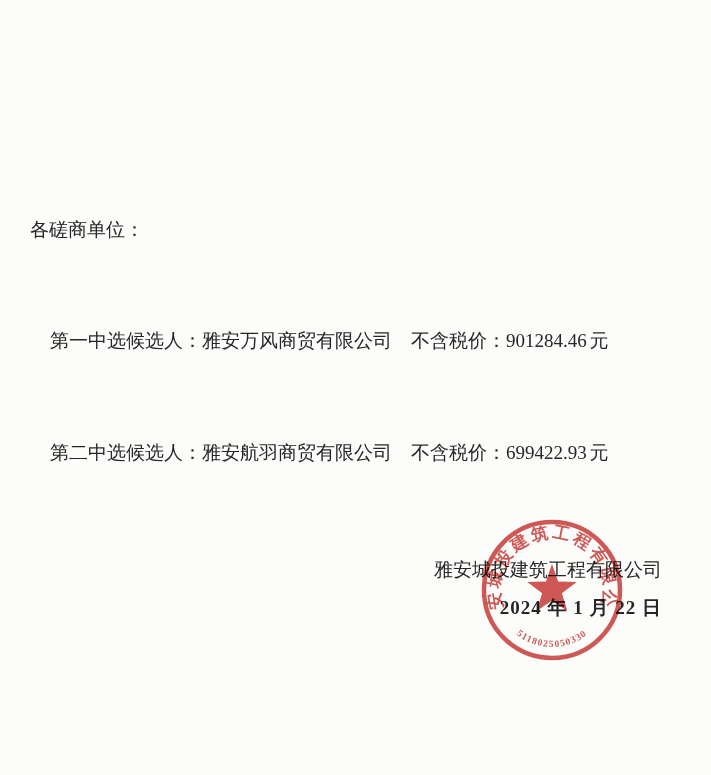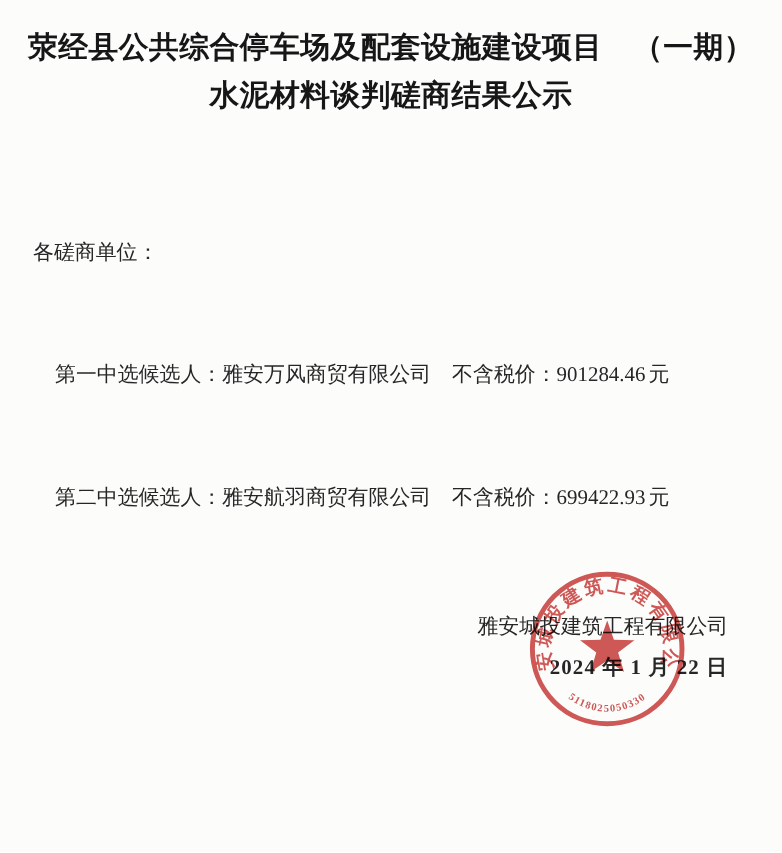--- a/index.html
+++ b/index.html
@@ -32,24 +32,20 @@
     position:absolute; left:478px; top:516px; width:148px; height:148px;
     mix-blend-mode:multiply; opacity:0.86;
   }
   .seal text { font-family:"Liberation Serif", serif; font-weight:600; }
 </style>
 </head>
 <body>
 
 <div class="page">
 
-  <div class="title">
-    <div>荥经县公共综合停车场及配套设施建设项目　（一期）</div>
-    <div>水泥材料谈判磋商结果公示</div>
-  </div>
 
   <div class="body">
     <p class="salutation">各磋商单位：</p>
     <p>第一中选候选人：雅安万风商贸有限公司　不含税价：901284.46 元</p>
     <p>第二中选候选人：雅安航羽商贸有限公司　不含税价：699422.93 元</p>
     
     
   </div>
 
   <div class="signature">

